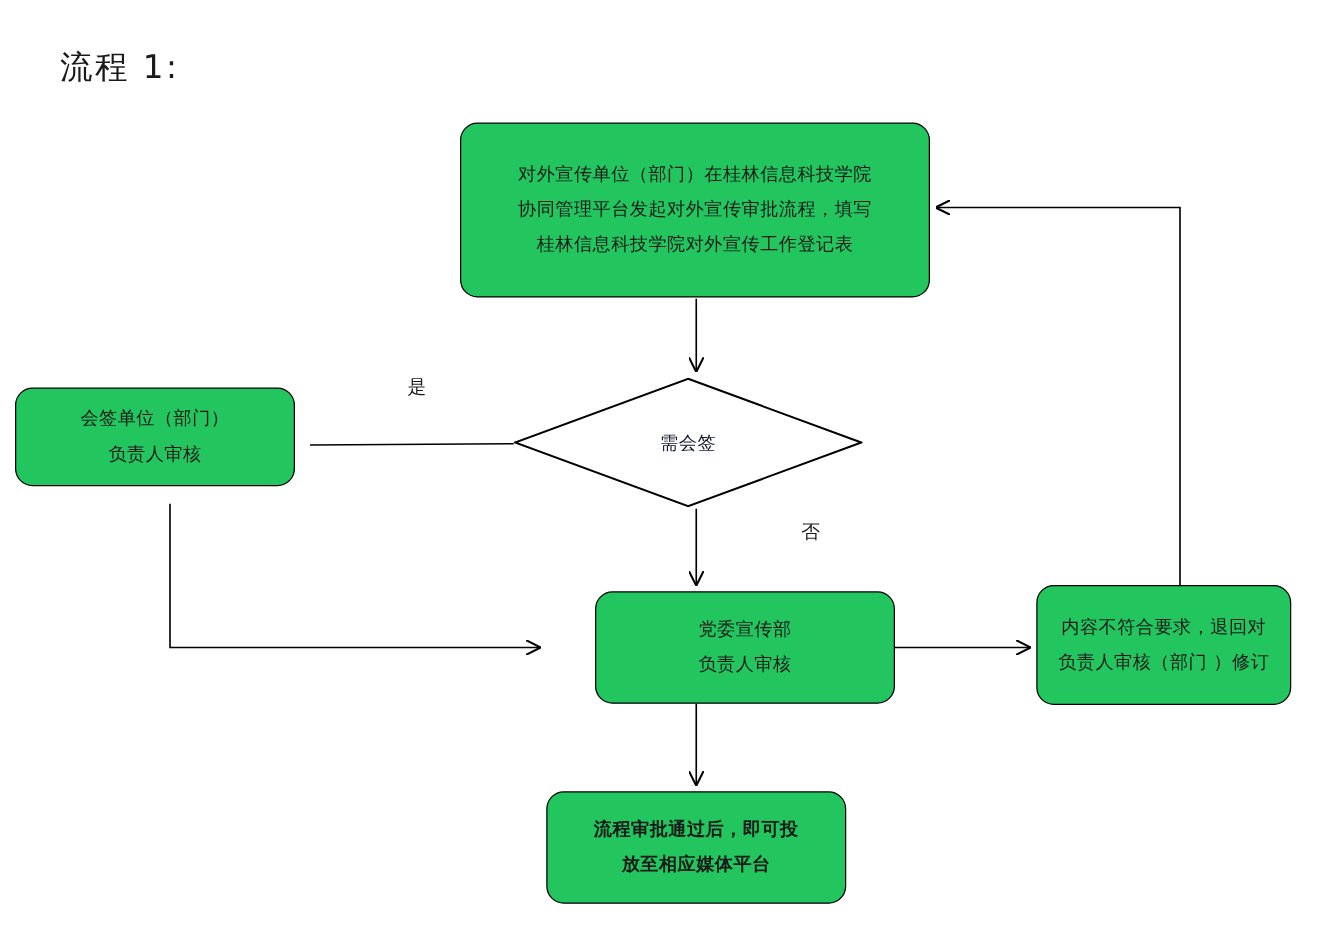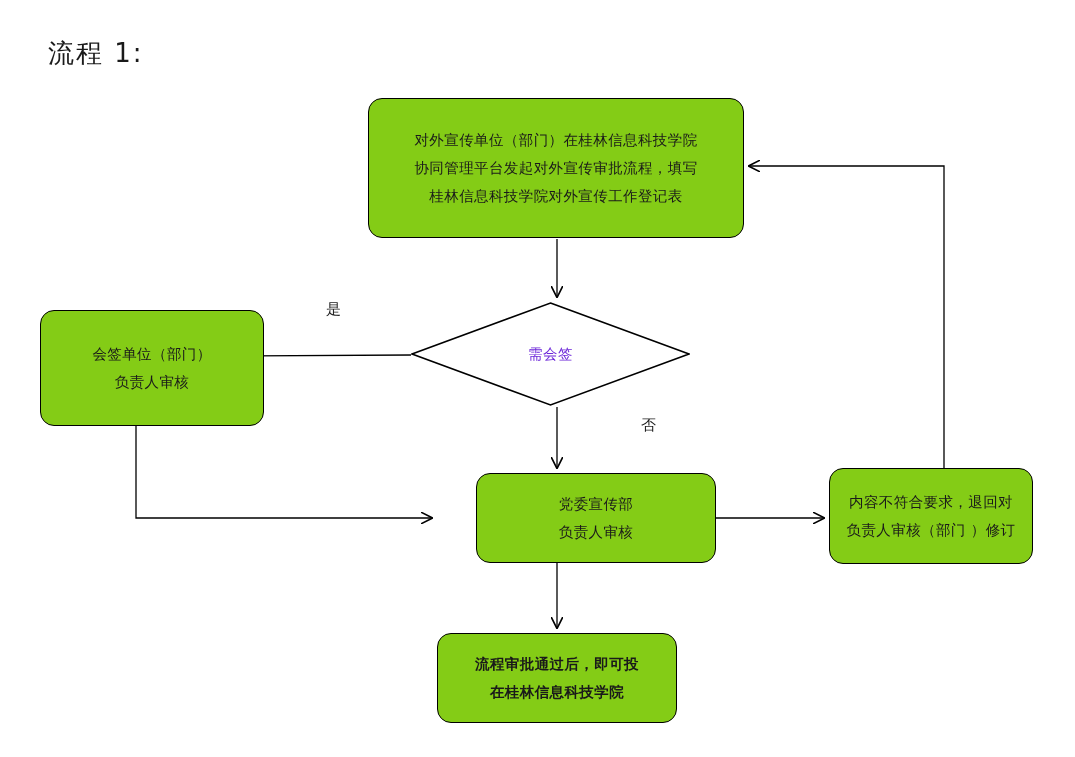--- a/index.html
+++ b/index.html
@@ -22,21 +22,21 @@
     left: 0;
     top: 0;
     width: 1075px;
     height: 757px;
   }
   .node-box {
     position: absolute;
     box-sizing: border-box;
     border: 1.3px solid #000000;
     border-radius: 14px;
-    background: #84cc16;
+    background: #22c55e;
     display: flex;
     flex-direction: column;
     align-items: center;
     justify-content: center;
     text-align: center;
     color: #1a1a1a;
     font-size: 14.5px;
     line-height: 1.95;
     letter-spacing: 0.4px;
   }
@@ -54,21 +54,21 @@
     position: absolute;
     left: 0;
     top: 0;
     width: 100%;
     height: 100%;
   }
   .diamond-label {
     position: relative;
     z-index: 2;
     font-size: 14.5px;
-    color: #6d28d9;
+    color: #0f172a;
     letter-spacing: 0.5px;
     white-space: nowrap;
   }
   .edge-label {
     position: absolute;
     font-size: 15px;
     color: #1a1a1a;
     letter-spacing: 0.5px;
     white-space: nowrap;
   }
@@ -111,21 +111,21 @@
 
     <path d="M 944 468 L 944 166 L 749 166" fill="none" stroke="#000000" stroke-width="1.3" marker-end="url(#arrowhead)"></path>
   </svg>
 
   <div class="node-box" style="left:368px; top:98px; width:376px; height:140px;">
     <span class="node-line">对外宣传单位（部门）在桂林信息科技学院</span>
     <span class="node-line">协同管理平台发起对外宣传审批流程，填写</span>
     <span class="node-line">桂林信息科技学院对外宣传工作登记表</span>
   </div>
 
-  <div class="node-box" style="left:40px; top:310px; width:224px; height:116px;">
+  <div class="node-box" style="left:12px; top:310px; width:224px; height:79px;">
     <span class="node-line">会签单位（部门）</span>
     <span class="node-line">负责人审核</span>
   </div>
 
   <div class="diamond-wrap" style="left:411px; top:302px; width:279px; height:104px;">
     <svg class="diamond-shape" viewBox="0 0 279 104" preserveAspectRatio="none" xmlns="http://www.w3.org/2000/svg">
       <polygon points="139.5,1 278,52 139.5,103 1,52" fill="#ffffff" stroke="#000000" stroke-width="1.6"></polygon>
     </svg>
     <span class="diamond-label">需会签</span>
   </div>
@@ -135,19 +135,19 @@
     <span class="node-line">负责人审核</span>
   </div>
 
   <div class="node-box" style="left:829px; top:468px; width:204px; height:96px;">
     <span class="node-line">内容不符合要求，退回对</span>
     <span class="node-line">负责人审核（部门 ）修订</span>
   </div>
 
   <div class="node-box" style="left:437px; top:633px; width:240px; height:90px;font-weight:bold;">
     <span class="node-line">流程审批通过后，即可投</span>
-    <span class="node-line">在桂林信息科技学院</span>
+    <span class="node-line">放至相应媒体平台</span>
   </div>
 
   <div class="edge-label" style="left:326px; top:300px;">是</div>
   <div class="edge-label" style="left:641px; top:416px;">否</div>
 
 </div>
 
 </body></html>

